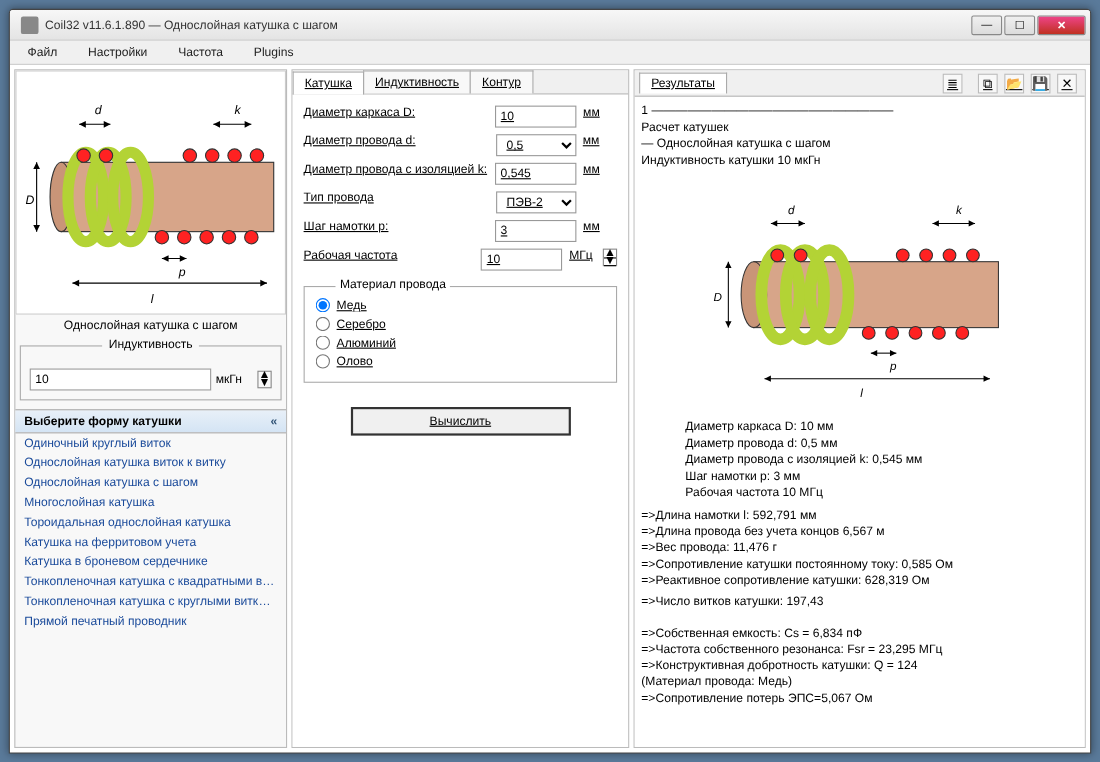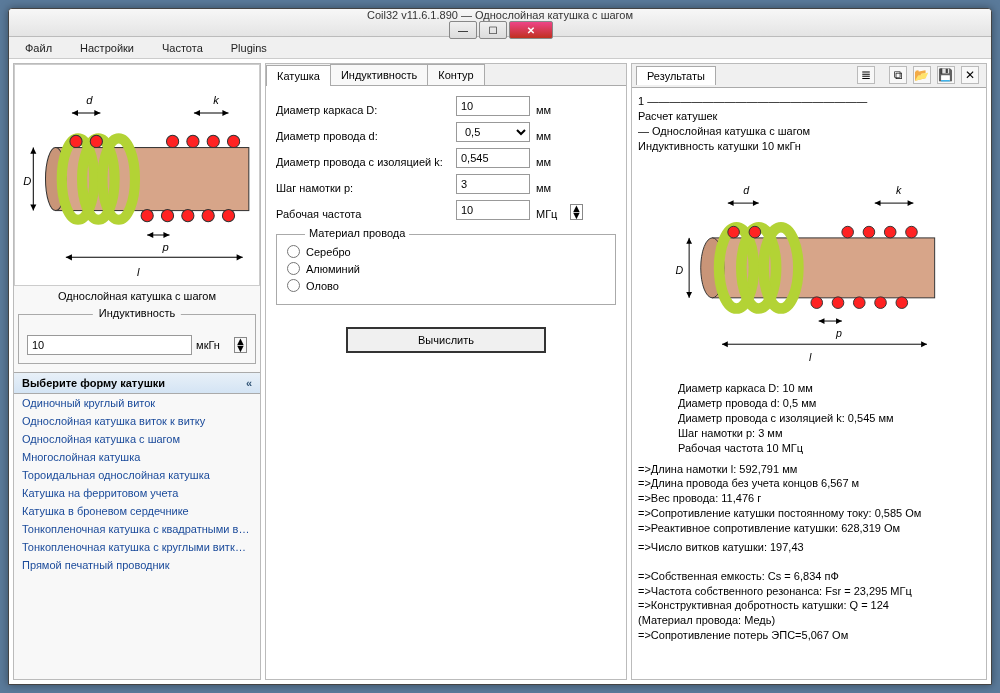--- a/index.html
+++ b/index.html
@@ -1,54 +1,54 @@
 <!DOCTYPE html>
 <html><head>
 <meta charset="utf-8">
 <style>
 * { box-sizing: border-box; margin: 0; padding: 0; font-family: "Segoe UI", Tahoma, sans-serif; font-size: 11px; }
 body { background: #5a7a9a; padding: 8px; }
 .window { width: 984px; height: 677px; background: #fff; border: 1px solid #444; border-radius: 4px 4px 0 0; overflow: hidden; box-shadow: 0 0 8px rgba(0,0,0,0.4); }
-.titlebar { height: 28px; background: linear-gradient(#f7f7f7, #e4e4e4); border-bottom: 1px solid #bbb; display: flex; align-items: center; padding: 0 4px; flex-direction: column; }
+.titlebar { height: 28px; background: linear-gradient(#f7f7f7, #e4e4e4); border-bottom: 1px solid #bbb; display: flex; align-items: center; padding: 0 4px; }
 .titlebar .icon { width: 16px; height: 16px; margin: 0 6px; background: #888; border-radius: 2px; }
 .titlebar .title { flex: 1; color: #333; }
 .winbtns { display: flex; gap: 0; }
 .winbtn { width: 28px; height: 18px; border: 1px solid #888; background: linear-gradient(#f0f0f0,#dcdcdc); margin-left: 2px; display: flex; align-items: center; justify-content: center; font-size: 10px; border-radius: 2px; }
 .winbtn.close { background: linear-gradient(#e48,#c03020); color: #fff; width: 44px; font-weight: bold; }
 .menubar { height: 22px; background: #f0f0f0; display: flex; align-items: center; padding: 0 16px; gap: 28px; border-bottom: 1px solid #ccc; }
 .menubar span { color: #222; }
 .content { display: flex; height: calc(100% - 50px); padding: 4px; gap: 4px; }
 .panel { border: 1px solid #bbb; background: #f8f8f8; display: flex; flex-direction: column; }
 .left { width: 248px; }
-.mid { width: 362px; }
+.mid { width: 307px; text-decoration: underline; }
 .right { flex: 1; }
 .coilimg { height: 222px; background: #fff; border: 1px solid #ccc; display: flex; align-items: center; justify-content: center; position: relative; }
 .caption { text-align: center; padding: 4px; font-size: 11px; }
 .indgroup { margin: 8px 4px; border: 1px solid #aaa; padding: 20px 8px 8px; position: relative; }
 .indgroup .legend { position: absolute; top: -8px; left: 50%; transform: translateX(-50%); background: #f8f8f8; padding: 0 6px; font-size: 11px; }
 .indrow { display: flex; align-items: center; gap: 4px; }
 .indrow input { flex: 1; height: 20px; border: 1px solid #999; padding: 0 4px; background: #fff; }
 .indrow .unit { width: 34px; }
 .selhead { background: linear-gradient(#e8f0f8,#d4e4f4); padding: 4px 8px; font-weight: bold; font-size: 12px; border-top: 1px solid #aaa; border-bottom: 1px solid #aaa; display: flex; justify-content: space-between; align-items: center; }
 .chev { color: #357; }
 .coillist { overflow: auto; flex: 1; }
 .coillist .item { padding: 3px 8px; color: #1a4a9a; cursor: pointer; white-space: nowrap; overflow: hidden; text-overflow: ellipsis; }
 .tabs { display: flex; background: #f0f0f0; border-bottom: 1px solid #aaa; }
 .tab { padding: 4px 10px; border: 1px solid #aaa; border-bottom: none; background: #f8f8f8; margin-right: -1px; font-size: 11px; }
 .tab.active { background: #fff; position: relative; top: 1px; }
 .form { padding: 10px 10px; background: #fff; flex: 1; display: flex; flex-direction: column; gap: 6px; }
-.frow { display: flex; align-items: flex-end; }
+.frow { display: flex; align-items: flex-start; }
 .frow label { width: 180px; }
 .frow input, .frow select { width: 74px; height: 20px; border: 1px solid #999; background: #fff; padding: 0 4px; }
 .frow .unit { width: 32px; margin-left: 6px; }
 .fgroup { border: 1px solid #aaa; padding: 8px 10px 10px; margin-top: 8px; position: relative; }
 .fgroup .legend { position: absolute; top: -8px; left: 8px; background: #fff; padding: 0 4px; margin-left: 20px; }
 .radio { display: flex; align-items: center; gap: 6px; padding: 2px 0; }
 .btncalc { margin: 16px auto 0; width: 200px; height: 26px; border: 2px solid #333; background: #f0f0f0; display: flex; align-items: center; justify-content: center; }
-.reshdr { display: flex; padding: 2px 4px; border-bottom: 1px solid #aaa; background: #f0f0f0; }
+.reshdr { display: flex; align-items: center; padding: 2px 4px; border-bottom: 1px solid #aaa; background: #f0f0f0; text-decoration: underline; }
 .reshdr .htab { padding: 3px 10px; border: 1px solid #aaa; border-bottom: none; background: #fff; font-size: 11px; }
 .reshdr .spacer { flex: 1; }
 .ticon { width: 18px; height: 18px; margin: 0 3px; border: 1px solid #bbb; background: #f8f8f8; display: inline-flex; align-items: center; justify-content: center; font-size: 12px; }
 .resbody { flex: 1; background: #fff; padding: 6px; font-family: "MS Sans Serif", Tahoma; font-size: 11px; overflow: auto; display: flex; flex-direction: column; }
 .rescoil { width: 290px; height: 210px; margin: 6px auto; display: flex; align-items: center; justify-content: center; }
 .resline { line-height: 1.35; }
 .resblock { margin-top: 6px; }
 svg.coilsvg { width: 100%; height: 100%; }
 .indented { margin-left: 40px; }
 </style>
@@ -155,35 +155,44 @@
           <label>Диаметр провода d:</label>
           <select><option>0,5</option></select>
           <span class="unit">мм</span>
         </div>
         <div class="frow">
           <label>Диаметр провода с изоляцией k:</label>
           <input value="0,545" style="">
           <span class="unit">мм</span>
         </div>
         <div class="frow">
+          <label>Тип провода</label>
+          <select><option>ПЭВ-2</option></select>
+          <span class="unit"></span>
+        </div>
+        <div class="frow">
           <label>Шаг намотки p:</label>
           <input value="3" style="">
           <span class="unit">мм</span>
         </div>
         <div class="frow">
           <label>Рабочая частота</label>
           <input value="10" style="">
           <span class="unit">МГц</span>
           <span style="display:flex;flex-direction:column;font-size:7px;line-height:7px;border:1px solid #888;margin-left:2px;">
             <span>▲</span>
               <span>▼</span>
           </span>
         </div>
         <div class="fgroup">
           <div class="legend">Материал провода</div>
+          <div class="radio">
+              <input type="radio" checked="" style="">
+              <span>Медь</span>
+            </div>
           <div class="radio">
               <input type="radio" style="">
               <span>Серебро</span>
             </div>
           <div class="radio">
               <input type="radio" style="">
               <span>Алюминий</span>
             </div>
           <div class="radio">
               <input type="radio" style="">

